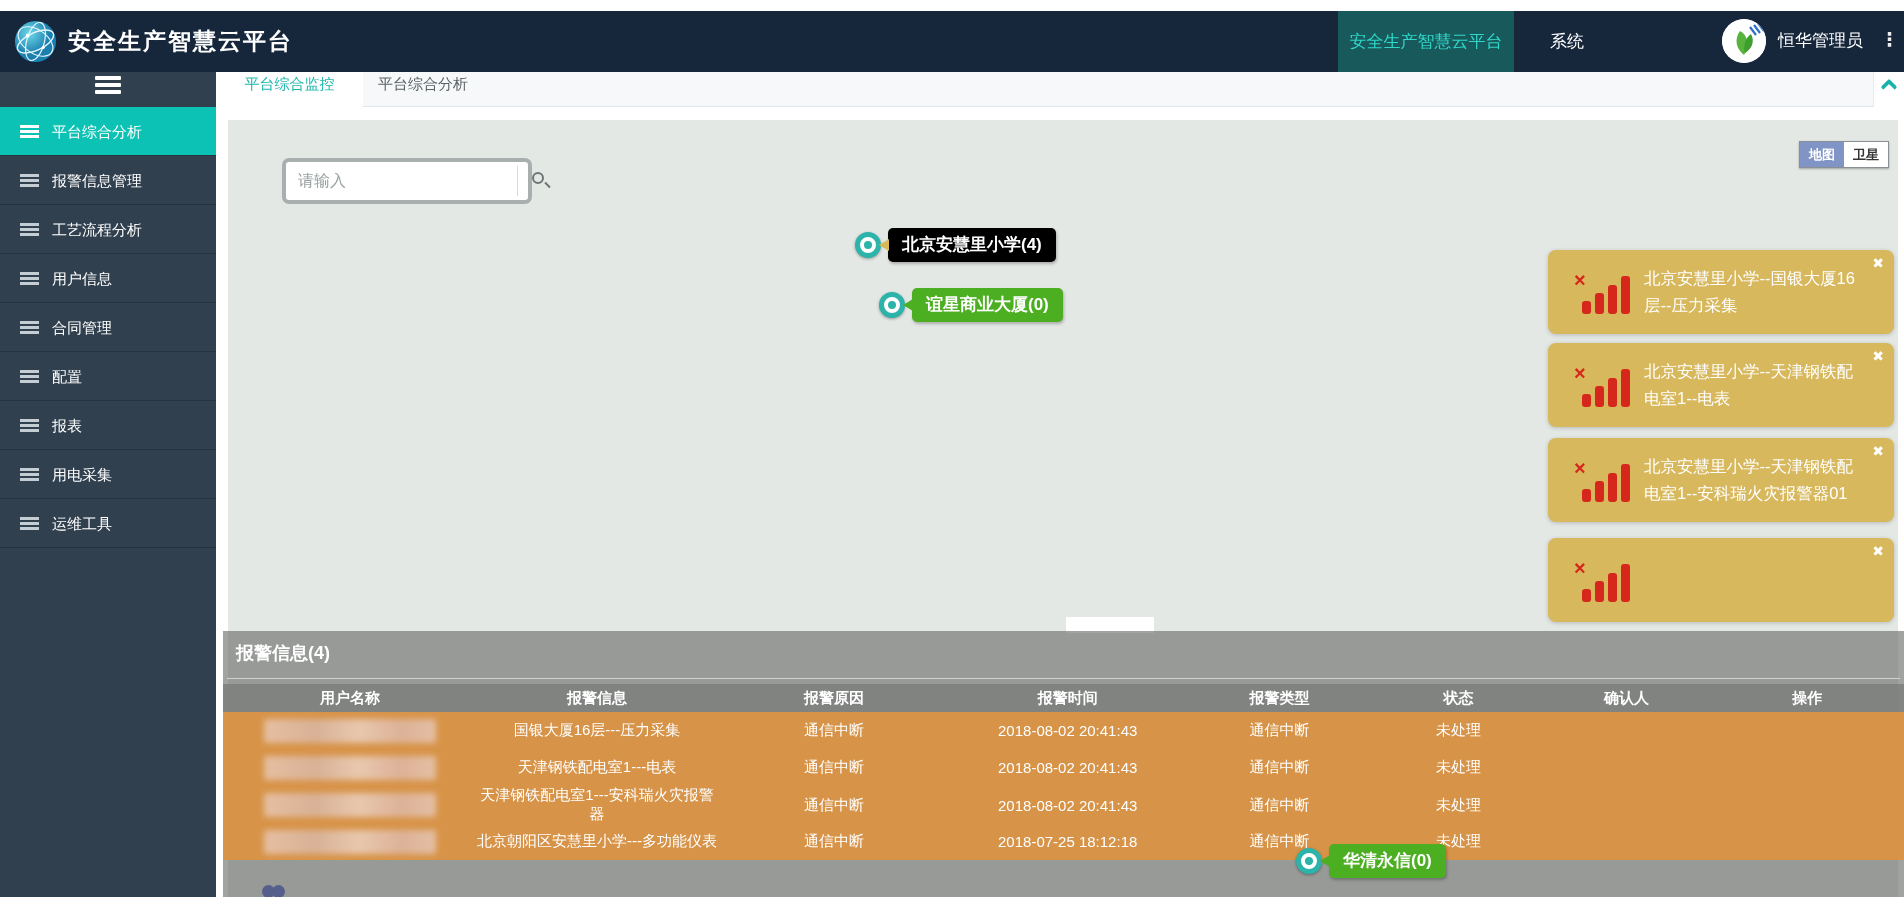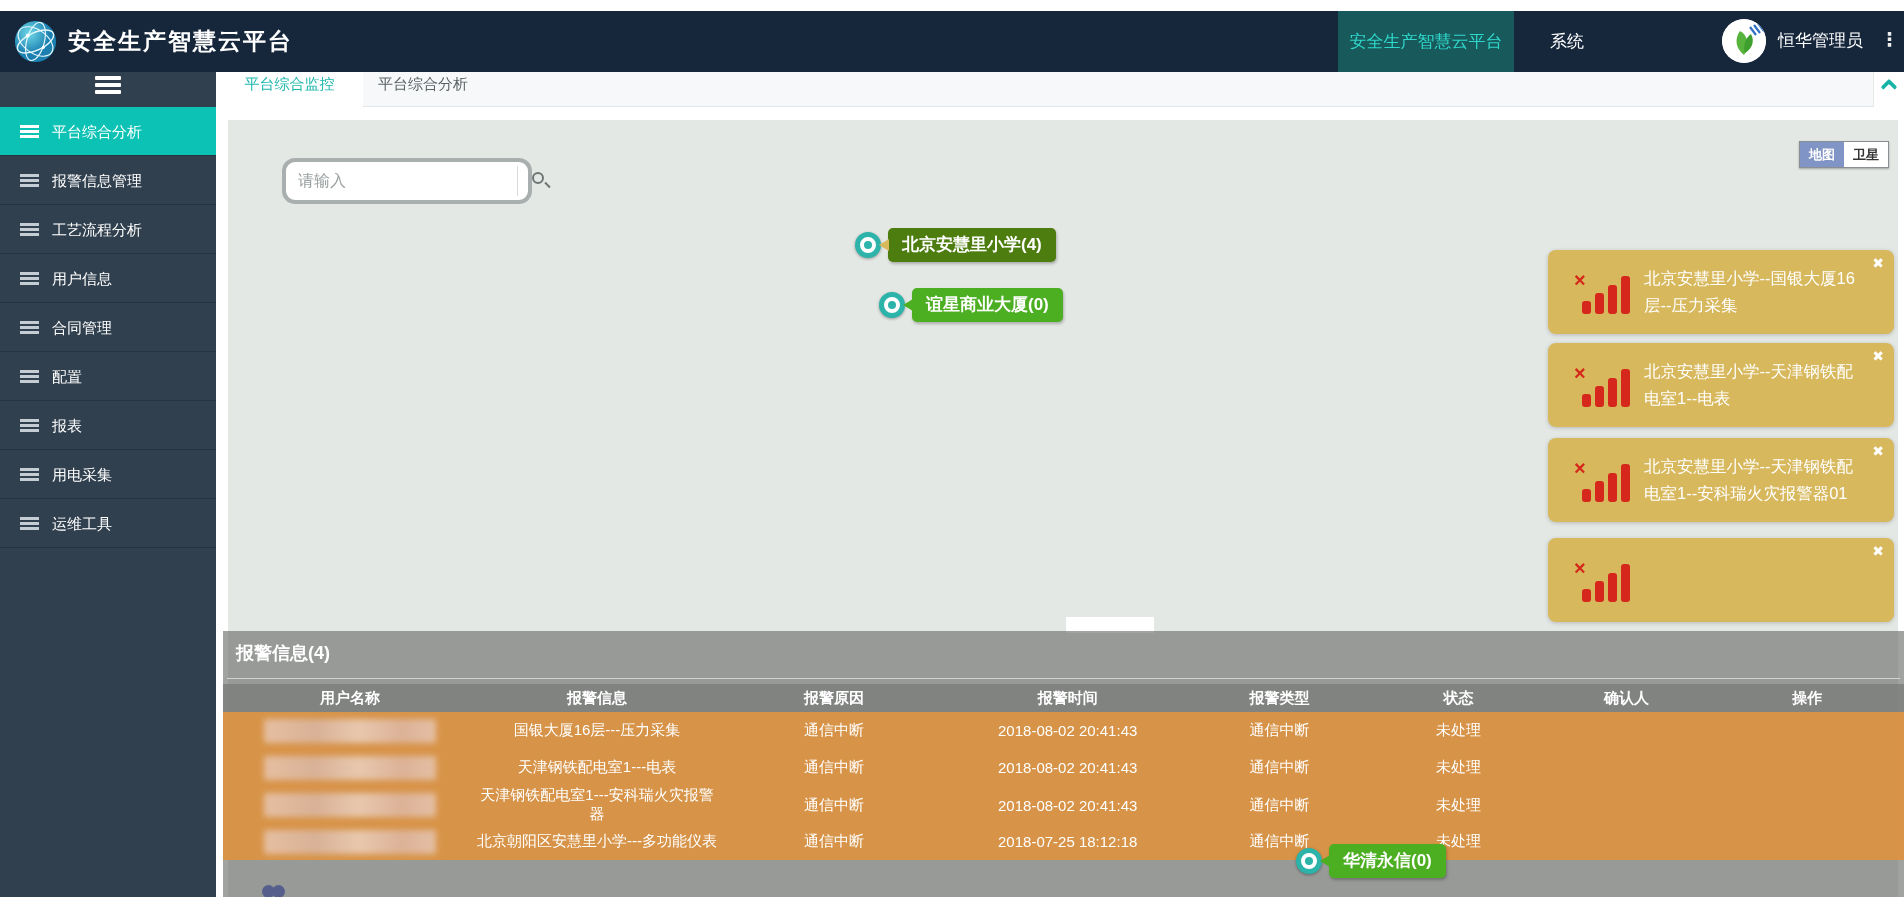--- a/index.html
+++ b/index.html
@@ -77,28 +77,28 @@
     background:#fff; border:5px solid #2cb3aa; transform:translate(-50%,-50%);
     box-shadow:0 1px 3px rgba(0,0,0,.35); }
   .m-circle::after { content:""; position:absolute; left:4px; top:4px;
     width:8px; height:8px; border-radius:50%; background:#2cb3aa; }
   .m-bubble { position:absolute; left:20px; top:-17px; height:34px; line-height:34px;
     padding:0 14px; border-radius:5px; color:#fff; font-size:17px; font-weight:600;
     white-space:nowrap; box-shadow:1px 2px 3px rgba(0,0,0,.25); }
   .m-bubble::before { content:""; position:absolute; left:-9px; top:11px;
     border-top:6px solid transparent; border-bottom:6px solid transparent;
     border-right:10px solid; }
-  .m-bubble.gold { background:#4d7c0f; }
+  .m-bubble.gold { background:#000000; }
   .m-bubble.gold::before { border-right-color:#d7b85a; }
   .m-bubble.green { background:#4cae21; }
   .m-bubble.green::before { border-right-color:#4cae21; }
 
   
   .searchbox { position:absolute; left:282px; top:158px; width:250px; height:46px;
-    background:#fff; border:4px solid #a9aeae; border-radius:13px; z-index:7;
+    background:#fff; border:4px solid #a9aeae; border-radius:7px; z-index:7;
     display:flex; align-items:center; }
   .searchbox input { flex:1; border:none; outline:none; height:100%; padding:0 12px;
     font-size:16px; color:#444; background:transparent;
     font-family:"Liberation Sans","DejaVu Sans",sans-serif; }
   .searchbox input::placeholder { color:#9aa0a0; }
   .search-btn { width:44px; height:30px; border-left:1px solid #d7dada;
     position:relative; cursor:pointer; }
   .mag { position:absolute; left:14px; top:6px; width:12px; height:12px;
     border:2px solid #6f7575; border-radius:50%; }
   .mag::after { content:""; position:absolute; left:10px; top:10px; width:7px;

